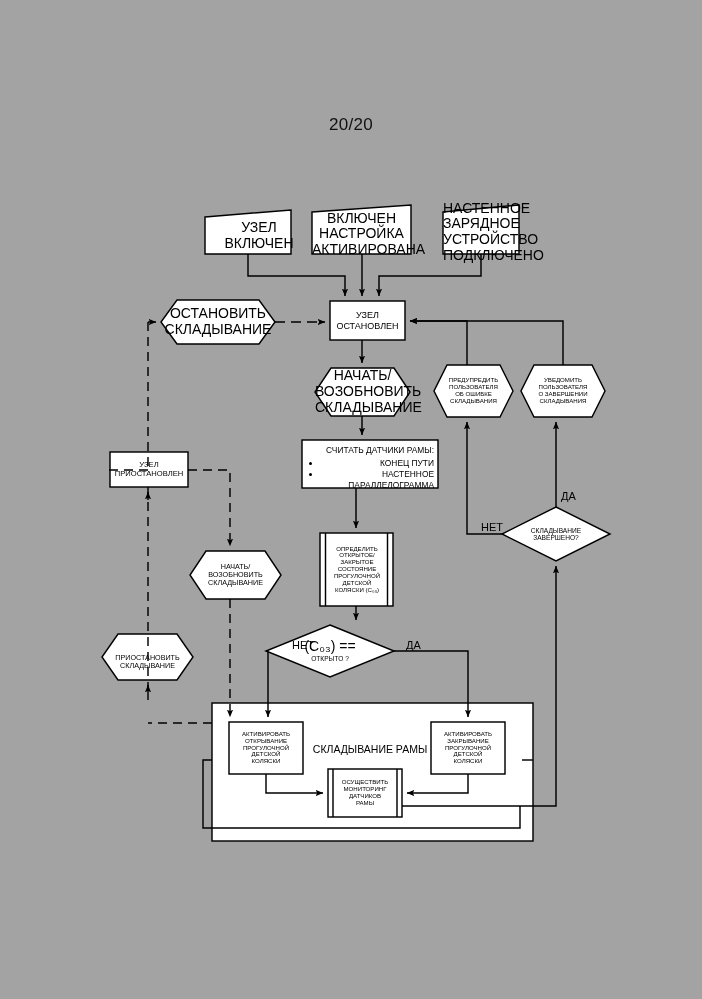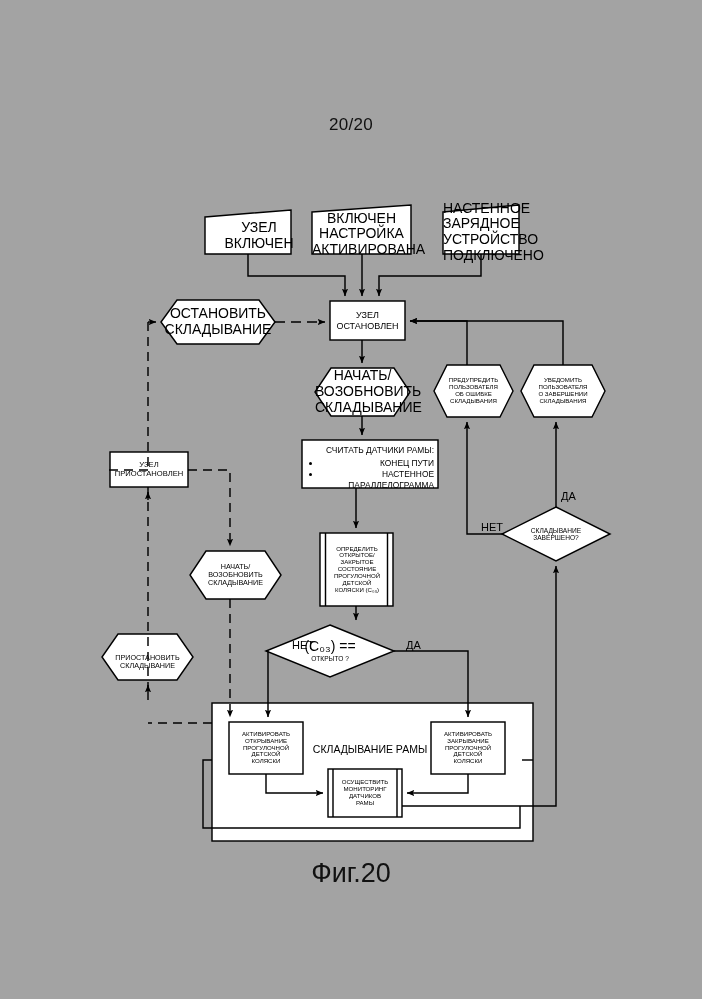--- a/index.html
+++ b/index.html
@@ -241,14 +241,13 @@
 МОНИТОРИНГ
 ДАТЧИКОВ
 РАМЫ</span>
   </div>
 
   <div class="lbl" style="left:292px;top:639px;">НЕТ</div>
   <div class="lbl" style="left:406px;top:639px;">ДА</div>
   <div class="lbl" style="left:481px;top:521px;">НЕТ</div>
   <div class="lbl" style="left:561px;top:490px;">ДА</div>
 
-  <div class="fig-cap">Фиг.20</div>
 </div>
 
 </body></html>

